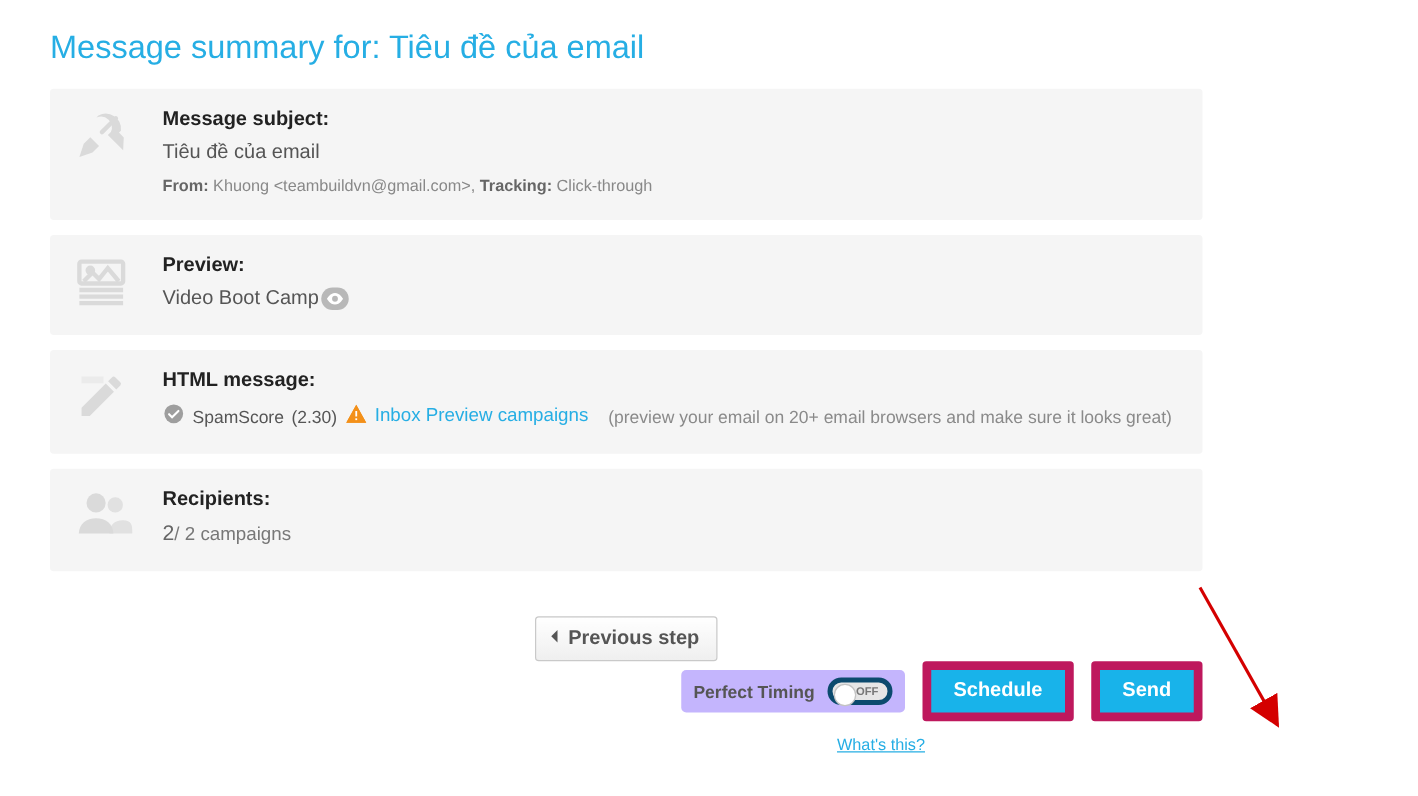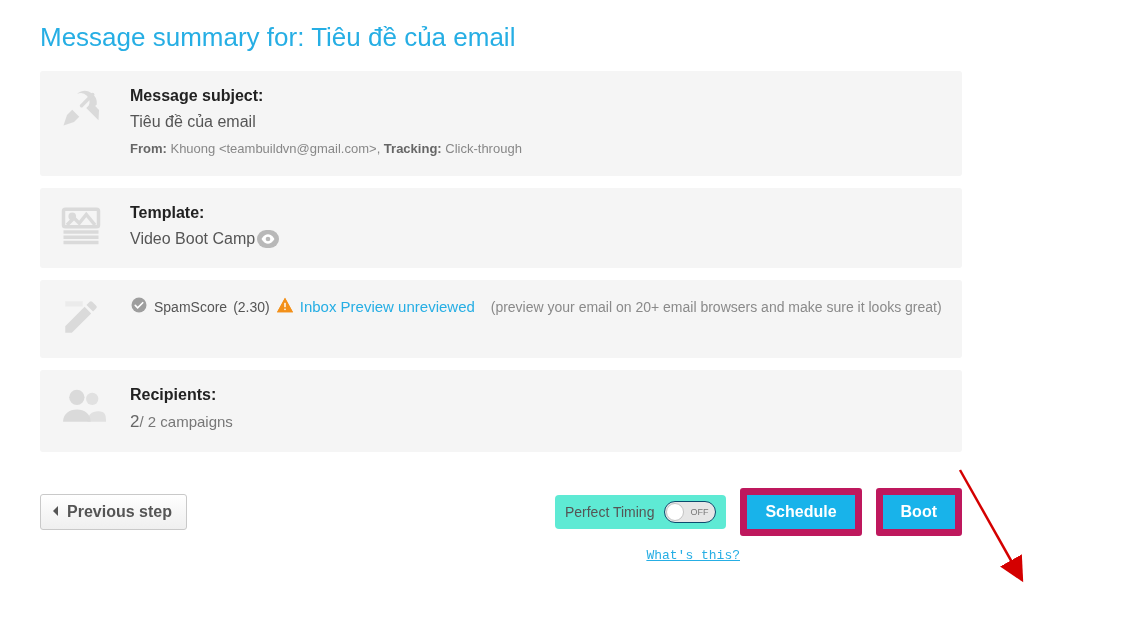--- a/index.html
+++ b/index.html
@@ -80,20 +80,21 @@
   .check-badge { color: #9e9e9e; }
   .warn-tri { color: #f39019; }
   a.link { color: #26aee4; text-decoration: none; font-size: 15px;}
   .hint { color: #8a8a8a; font-size: 14px; }
   .recip-line { font-size: 15px; color: #777; }
   .recip-line .big { font-size: 17px; color: #666; }
   .footer {
     margin-top: 36px;
     display: flex;
     align-items: center;
+    flex-direction: column;
   }
   .btn-prev {
     border: 1px solid #c9c9c9;
     background: linear-gradient(#ffffff,#efefef);
     border-radius: 3px;
     padding: 8px 14px 8px 10px;
     font-size: 16px;
     font-weight: 700;
     color: #555;
     cursor: pointer;
@@ -101,32 +102,33 @@
     align-items: center;
     gap: 8px;
   }
   .footer-right {
     margin-left: auto;
     display: flex;
     align-items: center;
     gap: 14px;
   }
   .pt-box {
-    background: #5eead4;
+    background: #c4b5fd;
     border-radius: 4px;
     padding: 6px 10px;
     display: inline-flex;
     align-items: center;
     gap: 10px;
     color: #555;
     font-size: 14px;
+    font-weight: bold;
   }
   .toggle {
     width: 52px; height: 22px;
-    border: 1px solid #0c4a6e;
+    border: 4px solid #0c4a6e;
     border-radius: 11px;
     background: #e6e6e6;
     position: relative;
     font-size: 9px;
     color: #777;
     display: inline-flex;
     align-items: center;
     justify-content: flex-end;
     padding-right: 7px;
     cursor: pointer;
@@ -151,21 +153,20 @@
   }
   .whats-this {
     text-align: right;
     margin-top: 10px;
     margin-right: 222px;
   }
   .whats-this a {
     color: #26aee4;
     font-size: 13px;
     text-decoration: underline;
-    font-family: Liberation Mono, monospace;
   }
   .arrow-overlay {
     position: absolute;
     pointer-events: none;
     left: 0; top: 0;
   }
   .wrap { position: relative; }
 </style>
 </head>
 <body>
@@ -201,59 +202,60 @@
       <svg width="42" height="42" viewBox="0 0 24 24" fill="none" stroke="#dadada" stroke-width="2">
         <rect x="2" y="3" width="20" height="10" rx="1"></rect>
         <circle cx="7" cy="7" r="1.2" fill="#dadada"></circle>
         <path d="M4 12l4-4 3 3 4-5 5 6" fill="none"></path>
         <line x1="2" y1="16" x2="22" y2="16"></line>
         <line x1="2" y1="19" x2="22" y2="19"></line>
         <line x1="2" y1="22" x2="22" y2="22"></line>
       </svg>
     </div>
     <div class="panel-body">
-      <div class="panel-label">Template:</div>
+      <div class="panel-label">Preview:</div>
       <div class="template-line">
         <span>Video Boot Camp</span>
         <span class="eye-badge">
           <svg width="14" height="10" viewBox="0 0 24 16" fill="#fff">
             <path d="M12 0C5 0 1 8 1 8s4 8 11 8 11-8 11-8S19 0 12 0zm0 12a4 4 0 1 1 0-8 4 4 0 0 1 0 8z"></path>
             <circle cx="12" cy="8" r="2" fill="#b8b8b8"></circle>
           </svg>
         </span>
       </div>
     </div>
   </div>
 
   <div class="panel">
     <div class="panel-icon">
       <svg width="42" height="42" viewBox="0 0 24 24" fill="#dadada">
         <path d="M3 17.25V21h3.75L17.81 9.94l-3.75-3.75L3 17.25zM20.71 7.04a1 1 0 0 0 0-1.41l-2.34-2.34a1 1 0 0 0-1.41 0l-1.83 1.83 3.75 3.75 1.83-1.83z"></path>
         <path d="M3 3h10v3H3z" opacity=".35"></path>
       </svg>
     </div>
     <div class="panel-body">
+      <div class="panel-label">HTML message:</div>
       <div class="spam-line">
         <span class="check-badge">
           <svg width="18" height="18" viewBox="0 0 24 24" fill="#9e9e9e">
             <circle cx="12" cy="12" r="10"></circle>
             <path d="M7 12.5l3.2 3.2L17 9" stroke="#fff" stroke-width="2.2" fill="none" stroke-linecap="round"></path>
           </svg>
         </span>
         <span>SpamScore</span>
         <span>(2.30)</span>
         <span class="warn-tri">
           <svg width="18" height="16" viewBox="0 0 24 22" fill="#f39019">
             <path d="M12 1L1 21h22L12 1zm0 6l7.5 13h-15L12 7z" fill="#f39019"></path>
             <path d="M12 1L1 21h22L12 1z"></path>
             <rect x="11" y="8" width="2" height="6" fill="#fff"></rect>
             <rect x="11" y="16" width="2" height="2" fill="#fff"></rect>
           </svg>
         </span>
-        <a href="#" class="link">Inbox Preview unreviewed</a>
+        <a href="#" class="link">Inbox Preview campaigns</a>
         &nbsp;
         <span class="hint">(preview your email on 20+ email browsers and make sure it looks great)</span>
       </div>
     </div>
   </div>
 
   <div class="panel">
     <div class="panel-icon">
       <svg width="46" height="38" viewBox="0 0 30 22" fill="#dadada">
         <circle cx="11" cy="6" r="5"></circle>
@@ -282,21 +284,21 @@
 
     <div class="footer-right">
       <div class="pt-box">
         <span>Perfect Timing</span>
         <span class="toggle">
           <span class="knob"></span>
           <span>OFF</span>
         </span>
       </div>
       <button class="btn-blue">Schedule</button>
-      <button class="btn-blue">Boot</button>
+      <button class="btn-blue">Send</button>
     </div>
   </div>
 
   <div class="whats-this">
     <a href="#">What's this?</a>
   </div>
 
   <svg class="arrow-overlay" width="1134" height="637">
     <defs>
       <marker id="ahead" markerWidth="12" markerHeight="12" refX="9" refY="5" orient="auto">

